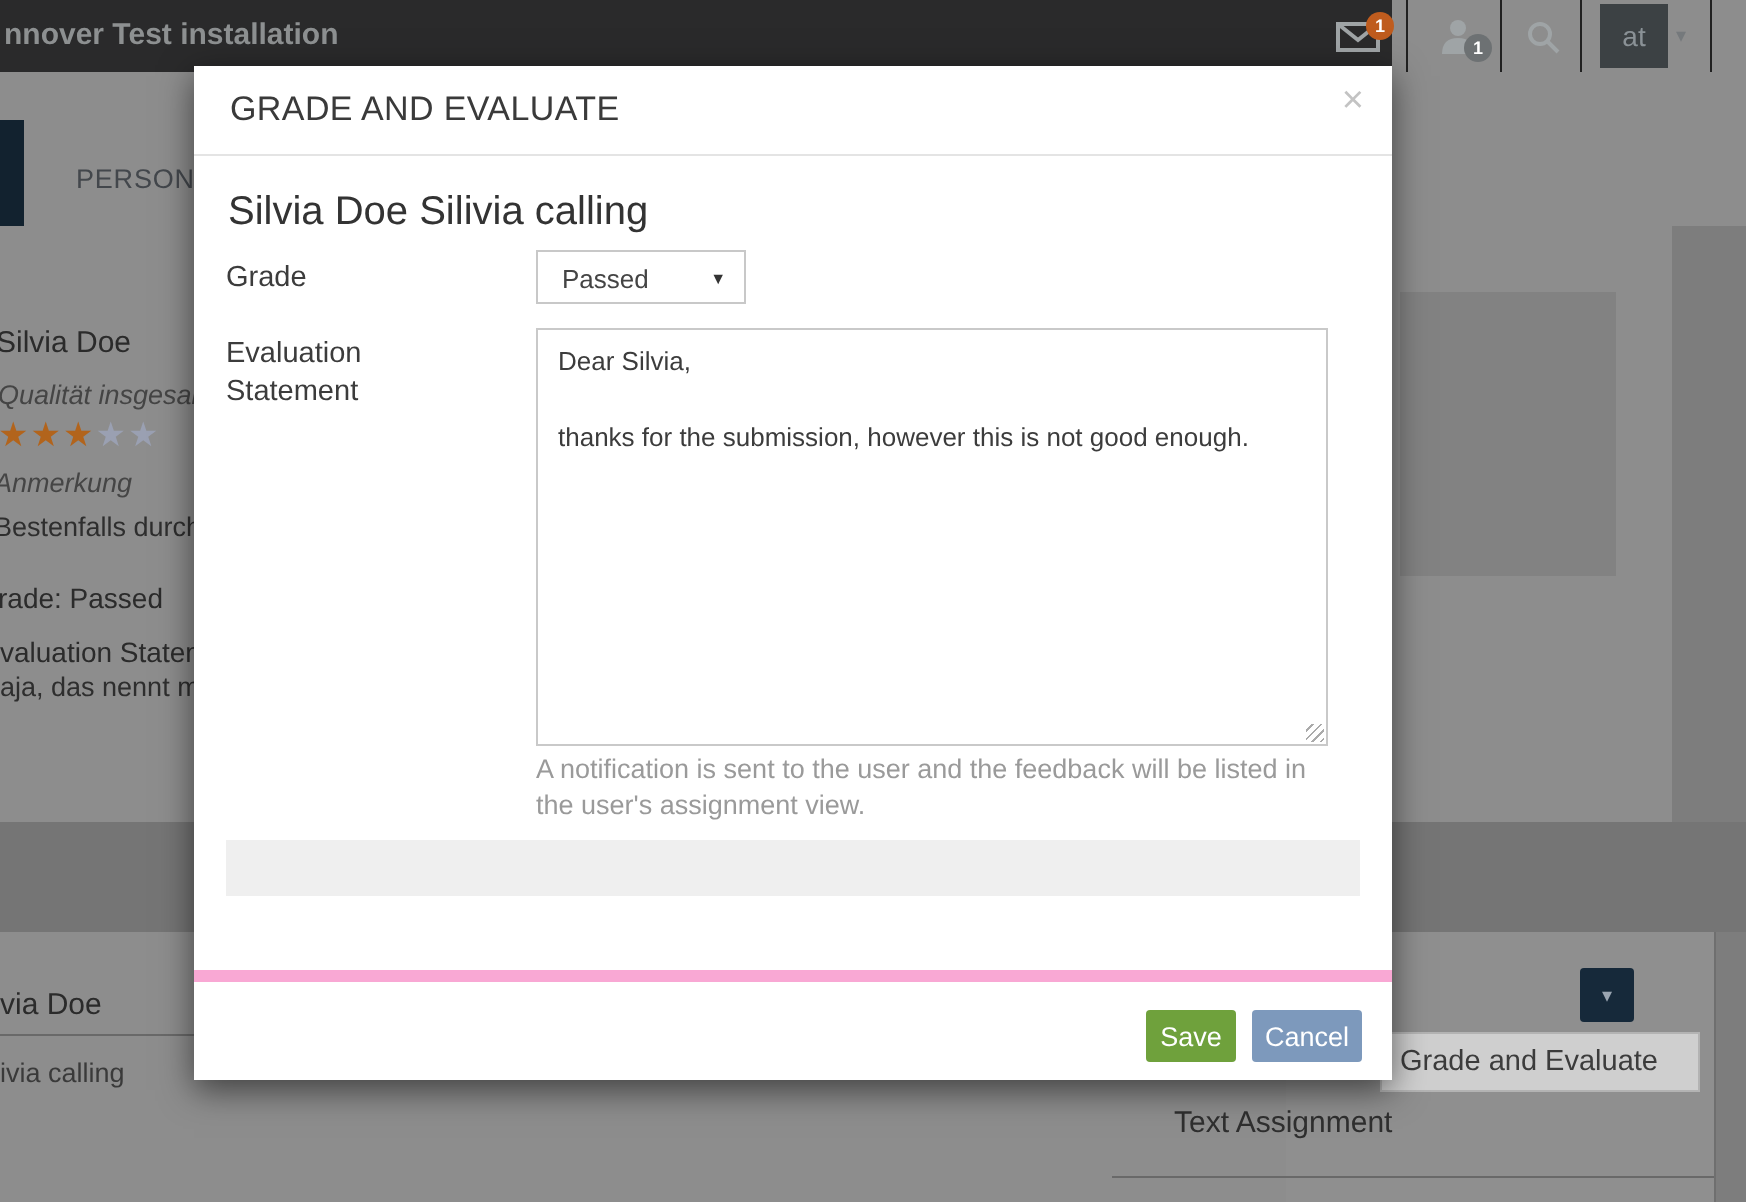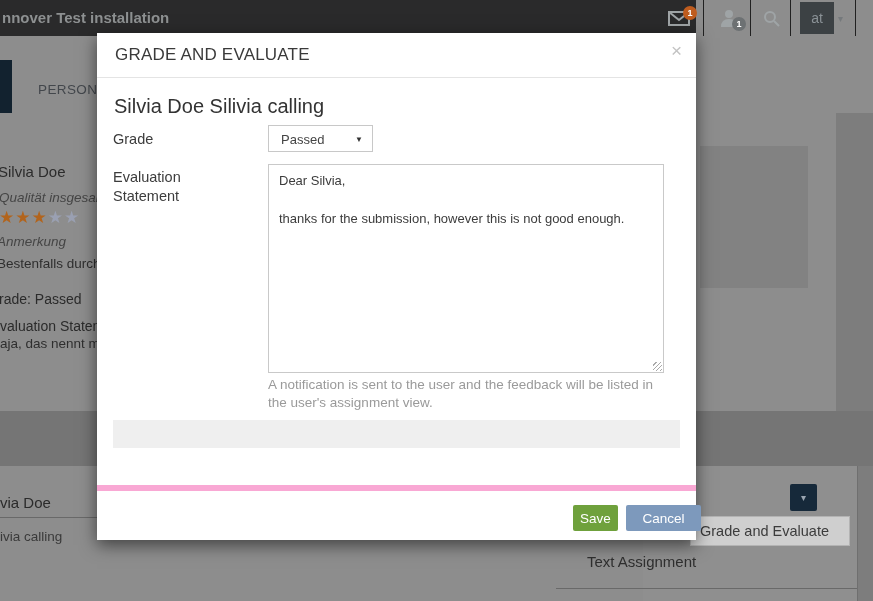--- a/index.html
+++ b/index.html
@@ -43,21 +43,21 @@
   .sel-value { position:absolute; left:12px; top:6px; font-size:13px; color:#444; }
   .sel-caret { position:absolute; right:9px; top:9px; font-size:8px; color:#333; }
   .eval-textarea { position:absolute; left:171px; top:131px; width:396px; height:209px; border:1px solid #c9c9c9; resize:none; padding:7px 10px; font-family:"Liberation Sans", sans-serif; font-size:13px; line-height:1.45; color:#3c3c3c; outline:none; }
   .resize-grip { position:absolute; left:556px; top:329px; width:9px; height:9px; background:
       repeating-linear-gradient(135deg, transparent 0 2px, #aaa 2px 3px); cursor:nwse-resize; }
   .helper { position:absolute; left:171px; top:343px; width:400px; font-size:13.5px; color:#9a9a9a; line-height:1.35; white-space:pre-line; }
   .toolbar-band { position:absolute; left:16px; top:387px; width:567px; height:28px; background:#efefef; }
   .modal-footer { position:absolute; left:0; top:452px; width:100%; height:55px; border-top:6px solid #f9a8d4; }
   .btn { position:absolute; top:14px; height:26px; border:none; border-radius:2px; color:#fff; font-size:13.5px; font-family:"Liberation Sans", sans-serif; cursor:pointer; padding:0; }
   .btn-save { left:476px; width:45px; background:#6fa13c; }
-  .btn-cancel { left:529px; width:75px; background:#7d99bc; }
+  .btn-cancel { left:529px; width:55px; background:#7d99bc; }
 
   svg { display:block; }
 </style>
 </head>
 <body>
 
 <div class="page">
 
   <div class="blk" style="left:836px; top:77px; width:37px; height:488px; background:#7d7d7d;"></div>
   <div class="blk" style="left:700px; top:110px; width:108px; height:142px; background:#828282;"></div>

